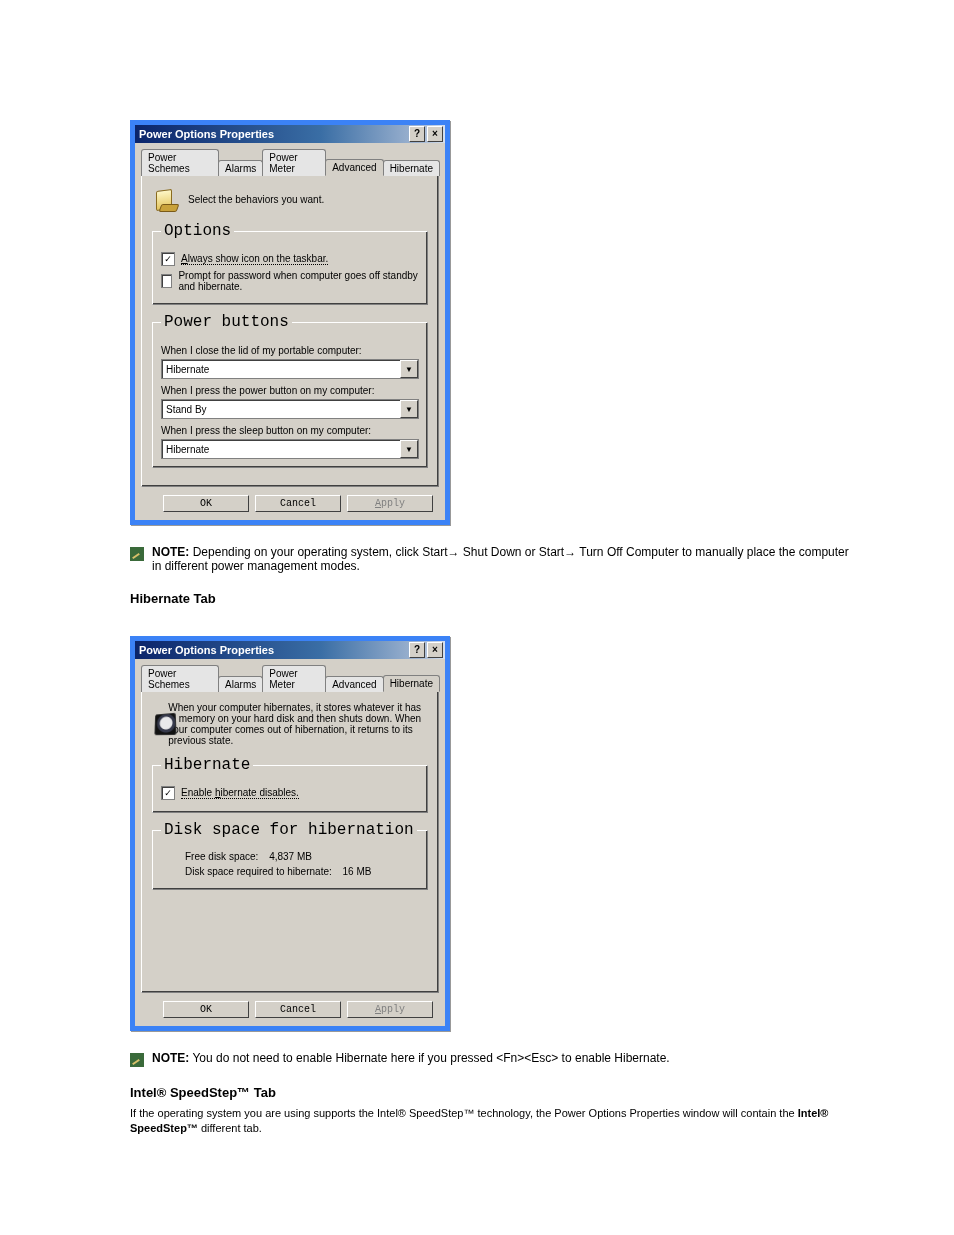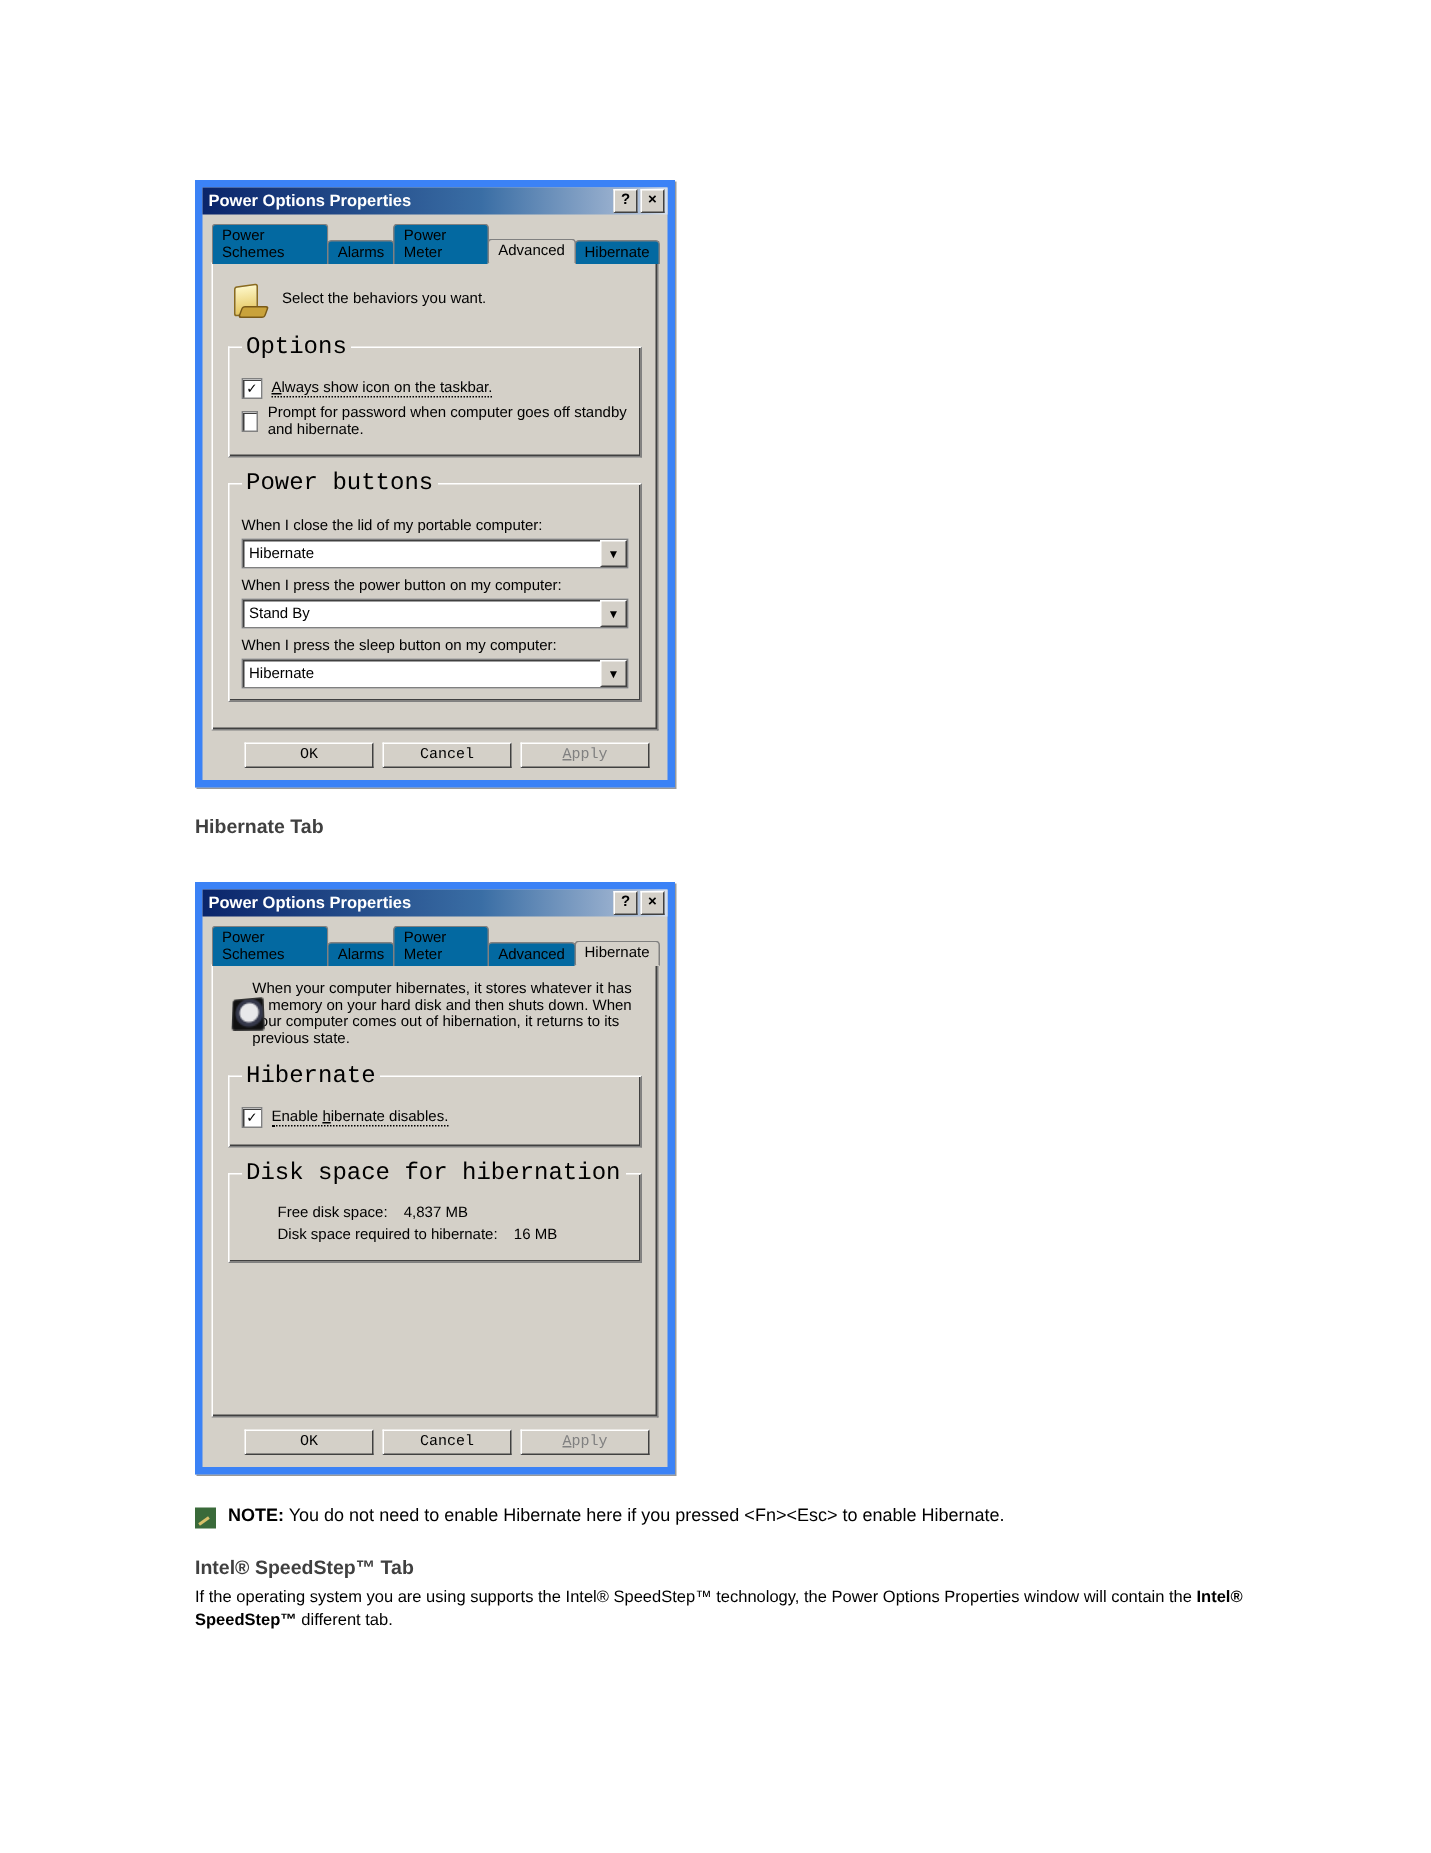--- a/index.html
+++ b/index.html
@@ -57,21 +57,21 @@
     padding: 6px 6px 8px 6px;
   }
   .tabs {
     display: flex;
     align-items: flex-end;
     font-size: 10px;
     margin-bottom: -1px;
   }
   .tab {
     padding: 2px 6px;
-    background: #0369a1;
+    background: #e5e5e5;
     border: 1px solid #808080;
     border-top-left-radius: 3px;
     border-top-right-radius: 3px;
     border-bottom: none;
     margin-right: -1px;
     position: relative;
     color: #000;
   }
   .tab.active {
     background: #d4d0c8;
@@ -236,21 +236,21 @@
     width: 8px; height: 2px;
     background: #d8c06a;
     transform: rotate(-35deg);
   }
   .note-text { color: #000; }
   .note-text b { font-weight: bold; }
   .section-heading {
     margin: 18px 0 6px 90px;
     font-size: 13px;
     font-weight: bold;
-    color: #404040;
+    color: #000000;
   }
   .body-line {
     margin: 4px 0 0 90px;
     width: 730px;
     font-size: 11px;
     line-height: 1.4;
   }
   .kv-row { margin: 4px 0; }
   .kv-row .k { margin-right: 8px; padding-left: 24px; }
 </style>
@@ -311,20 +311,27 @@
         </fieldset>
       </div>
       <div class="button-row">
         <div class="win-button">OK</div>
         <div class="win-button">Cancel</div>
         <div class="win-button disabled"><span class="u">A</span>pply</div>
       </div>
     </div>
   </div>
 
+  <div class="note-row">
+    <div class="pencil-icon"></div>
+    <div class="note-text">
+      <b>NOTE:</b>
+      <span>Depending on your operating system, click Start→ Shut Down or Start→ Turn Off Computer to manually place the computer in different power management modes.</span>
+    </div>
+  </div>
 
   <div class="section-heading">Hibernate Tab</div>
 
   <div class="dialog" style="margin-top:30px;">
     <div class="titlebar">
       <span>Power Options Properties</span>
       <div class="titlebar-buttons">
         <div class="titlebar-btn">?</div>
         <div class="titlebar-btn">×</div>
       </div>

